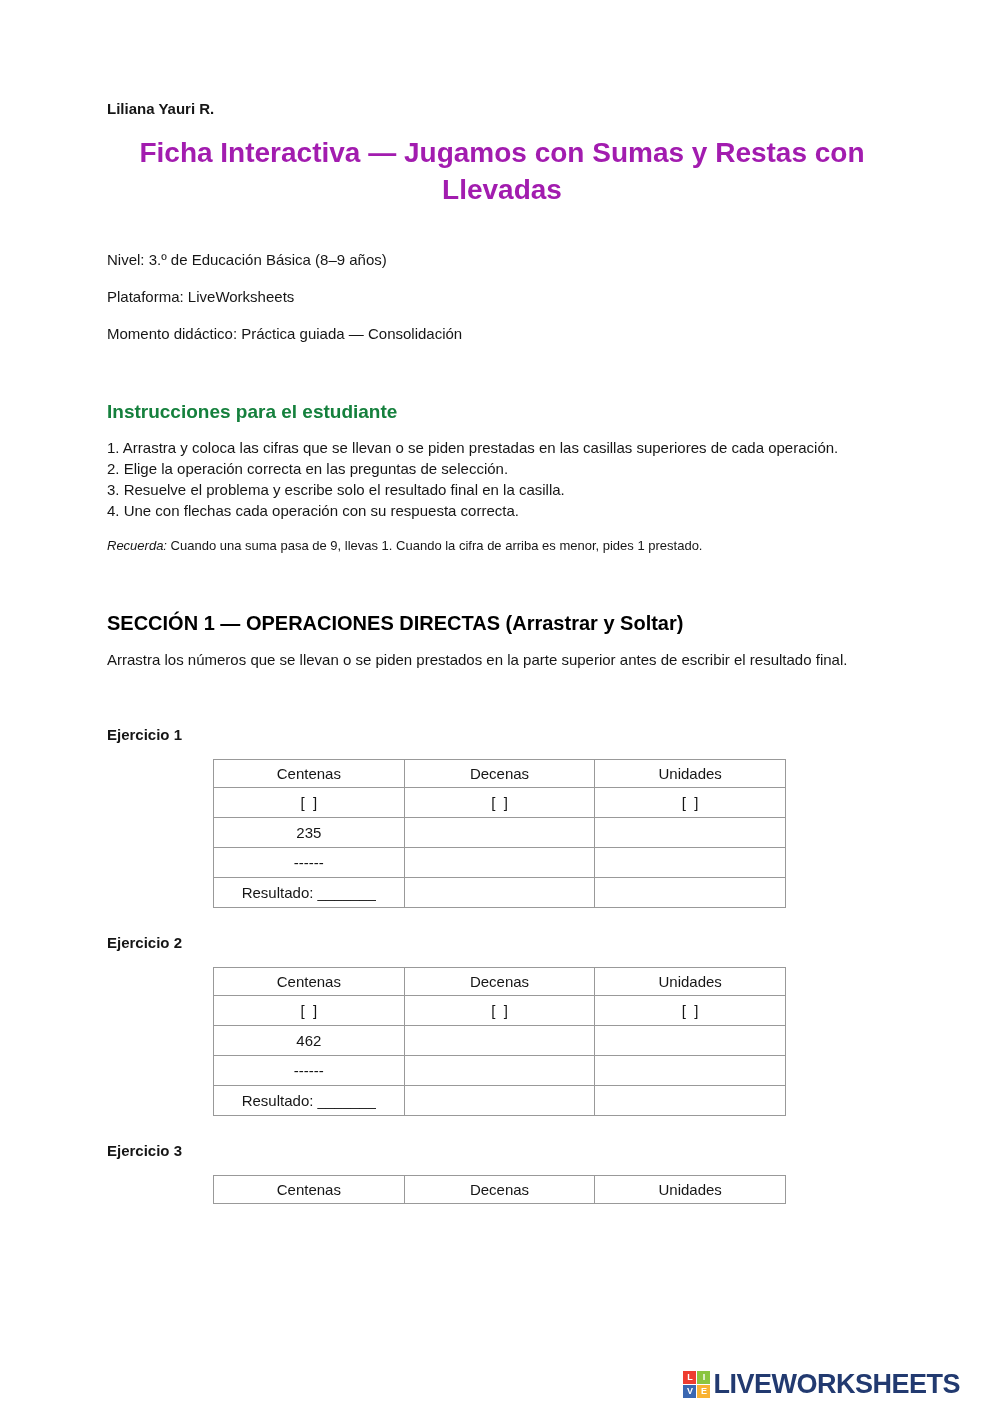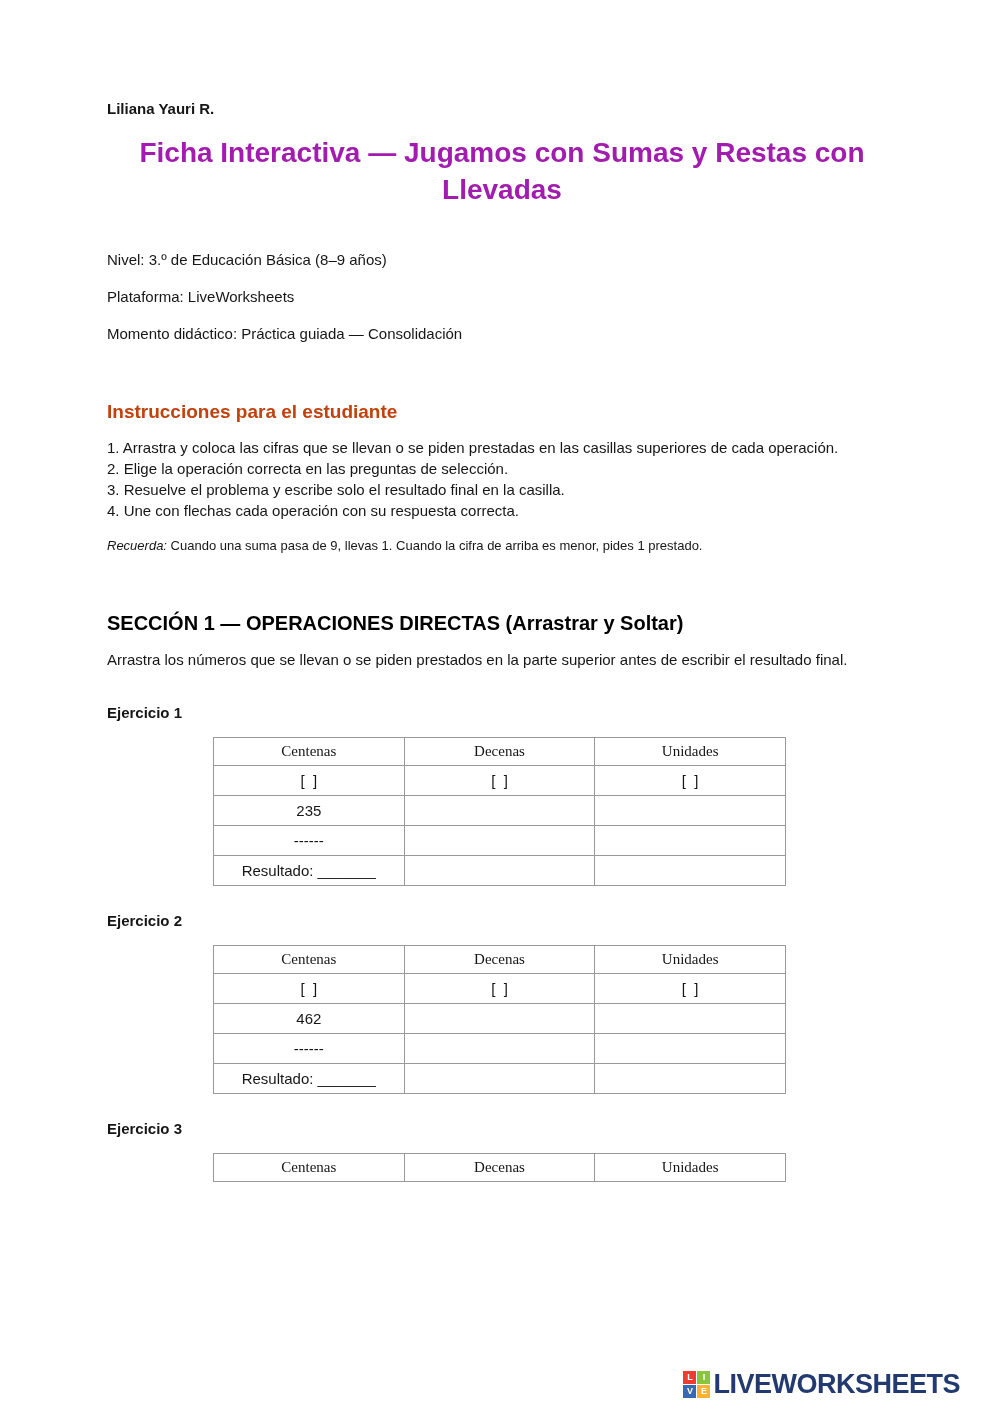--- a/index.html
+++ b/index.html
@@ -12,40 +12,40 @@
     overflow:hidden;
     box-sizing:border-box;
     padding:100px 103px 12px 107px;
   }
   .author{font-size:15px;font-weight:bold;margin:0 0 18px 0;}
   .doc-title{
     font-size:28px;font-weight:bold;line-height:1.32;
     text-align:center;color:#a21caf;margin:0 0 42px 0;
   }
   .meta p{font-size:15px;line-height:1.2;margin:0 0 19px 0;}
-  .instr-heading{font-size:19px;font-weight:bold;margin:58px 0 14px 0;color:#c2410c;}
+  .instr-heading{font-size:19px;font-weight:bold;margin:58px 0 14px 0;color:#15803d;}
   .steps div{font-size:15px;line-height:21px;}
   .reminder{font-size:13px;line-height:21px;margin:14px 0 16px 0;}
   .reminder .rem-label{font-style:italic;}
   .sec-heading{font-size:20px;font-weight:bold;margin:56px 0 14px 0;color:#000;}
   .sec-intro{font-size:15px;line-height:21px;margin:0;}
   .exercise{margin-top:26px;}
-  .exercise.first{margin-top:34px;}
+  .exercise.first{margin-top:56px;}
   .ex-label{font-size:15px;font-weight:bold;margin:0 0 16px 0;}
   .table-wrap{margin-left:106px;}
   table.ex-table{
     border-collapse:collapse;table-layout:fixed;width:573px;
     font-size:15px;color:#161616;
   }
   table.ex-table th, table.ex-table td{
     border:1px solid #999;height:29px;text-align:center;
     vertical-align:middle;font-weight:400;white-space:pre;
     padding:0 4px;overflow:hidden;
   }
-  table.ex-table th{height:27px;font-family:Liberation Serif, serif;}
+  table.ex-table th{height:27px;}
   .footer{
     position:absolute;right:40px;bottom:14px;
     display:flex;align-items:center;gap:3px;
   }
   .logo-tiles{
     display:grid;grid-template-columns:13px 13px;grid-auto-rows:13px;gap:1px;
   }
   .logo-tiles .tile{
     width:13px;height:13px;display:flex;align-items:center;justify-content:center;
     color:#fff;font-size:9px;font-weight:bold;line-height:1;

